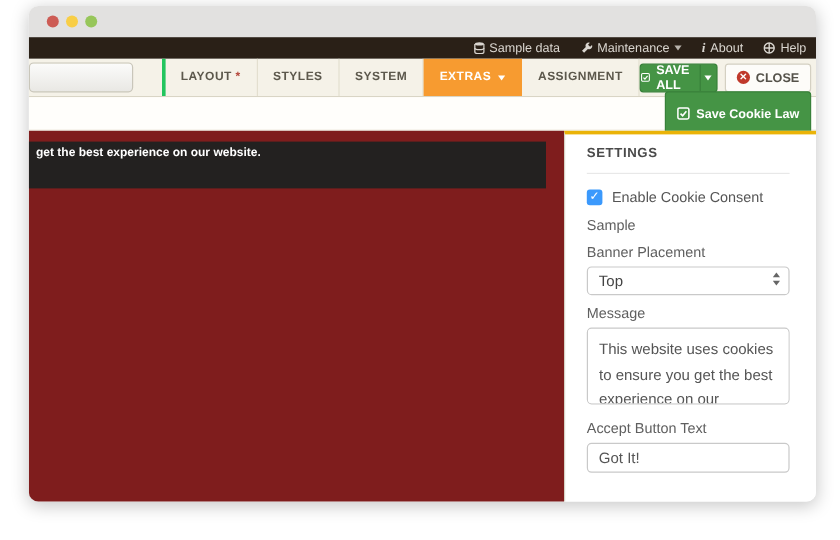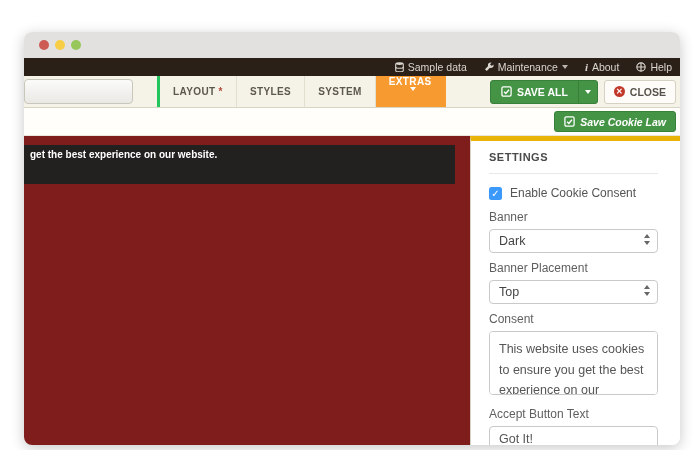--- a/index.html
+++ b/index.html
@@ -1,19 +1,19 @@
 <!DOCTYPE html>
 <html><head>
 <meta charset="utf-8">
 <style>
   * { margin:0; padding:0; box-sizing:border-box; }
   html,body { width:700px; height:450px; font-family:"Liberation Sans", sans-serif; }
   .stage { position:relative; width:700px; height:450px; background:#ffffff; overflow:hidden; }
   .window {
-    position:absolute; left:24px; top:32px; width:656px; height:413px;
+    position:absolute; left:24px; top:5px; width:656px; height:413px;
     border-radius:8px; overflow:hidden; background:#fff;
     box-shadow:0 3px 14px rgba(0,0,0,0.22);
   }
   
   .titlebar { height:26px; background:#e2e1e0; display:flex; align-items:center; padding-left:15px; }
   .light { width:10px; height:10px; border-radius:50%; margin-right:6px; }
   .light.red { background:#cd5c55; }
   .light.yellow { background:#f8ce46; }
   .light.green { background:#97c65a; }
   
@@ -28,49 +28,49 @@
   
   .tabbar { height:32px; background:#f5f2e8; border-bottom:1px solid #d9d5c5;
             display:flex; align-items:stretch; padding-right:4px; }
   .tpl-select { width:109px; height:25px; margin:3px 8px 0 0; background:linear-gradient(#fbfbfa,#e9e8e4);
                 border:1px solid #c9c6ba; border-radius:4px; position:relative; cursor:pointer; }
   .tabs { display:flex; align-items:stretch; margin-left:4px; }
   .tab { display:flex; align-items:center; padding:0 13px; font-size:10px; font-weight:bold;
          letter-spacing:0.4px; color:#5c584c; border-right:1px solid #e3dfcf; cursor:pointer; white-space:nowrap; }
   .tab:first-child { border-left:3px solid #22c55e;margin-left:12px; }
   .tab .star { color:#b5483c; margin-left:3px; }
-  .tab.active { background:#f79b30; color:#fff; border-color:#f79b30;flex-direction:column; }
+  .tab.active { background:#f79b30; color:#fff; border-color:#f79b30; }
   .tab.active .tab-caret { width:0; height:0; border-left:3.5px solid transparent;
       border-right:3.5px solid transparent; border-top:4.5px solid #fff; margin-left:6px; }
   .tab-actions { margin-left:auto; display:flex; align-items:center; }
   .btn-green { background:#459445; border:1px solid #38813a; color:#fff; font-weight:bold;
                font-size:10.5px; display:flex; align-items:center; cursor:pointer; }
   .saveall { height:24px; border-radius:3px; overflow:hidden; display:flex; margin-right:6px; }
-  .saveall .main { display:flex; align-items:center; padding:0 10px; height:100%; }
+  .saveall .main { display:flex; align-items:center; padding:0 0; height:100%; }
   .saveall .main svg { margin-right:5px; }
   .saveall .arrow { width:19px; height:100%; border-left:1px solid #397f3a; display:flex;
                     align-items:center; justify-content:center; cursor:pointer; }
   .saveall .arrow i { width:0; height:0; border-left:3.5px solid transparent;
       border-right:3.5px solid transparent; border-top:4.5px solid #fff; }
   .btn-close { height:24px; background:#fdfcf9; border:1px solid #d4d0c2; border-radius:3px;
                display:flex; align-items:center; padding:0 9px; font-size:10.5px; font-weight:bold;
                color:#55524a; cursor:pointer; }
   .x-circle { width:11px; height:11px; border-radius:50%; background:#c0392b; color:#fff;
               font-size:8px; line-height:11px; text-align:center; font-weight:bold; margin-right:5px; }
   
   .subheader { height:28px; background:#fffefb; border-bottom:1px solid #eae7da;
                display:flex; align-items:center; justify-content:flex-end; padding-right:4px; }
-  .btn-cookie { height:21px; border-radius:3px; padding:0 9px; font-size:10.5px;font-style:italic; }
+  .btn-cookie { height:37px; border-radius:3px; padding:0 9px; font-size:10.5px; }
   .btn-cookie svg { margin-right:5px; }
   
   .content { display:flex; height:327px; }
   .preview { width:446px; background:#7f1d1d; padding-top:9px; }
   .banner { width:431px; height:39px; background:#232120; color:#fff; font-size:10px;
             font-weight:bold; padding:3px 6px; line-height:13px; }
-  .panel { width:210px; background:#fff; border-left:1px solid #d6d2c4; border-top:5px solid #eab308;
+  .panel { width:210px; background:#fff; border-left:1px solid #d6d2c4; border-top:3px solid #eab308;
            padding:10px 22px 0 18px; overflow:hidden; }
   .panel h2 { font-size:11px; letter-spacing:0.5px; color:#4a4a4a; margin-bottom:10px; }
   .panel hr { border:none; border-top:1px solid #e8e8e8; margin-bottom:12px; }
   .check-row { display:flex; align-items:center; margin-bottom:10px; cursor:pointer; }
   .checkbox { width:13px; height:13px; background:#3b99fc; border-radius:2.5px; color:#fff;
               font-size:10px; line-height:13px; text-align:center; margin-right:8px; }
   .check-row span.lbl { font-size:12px; color:#555; }
   .field-label { font-size:12px; color:#5f5f5f; margin:8px 0 5px; }
   .select { height:24px; border:1px solid #c9c9c9; border-radius:4px; background:#fff;
             display:flex; align-items:center; padding:0 9px; font-size:12.5px; color:#444;
@@ -140,20 +140,23 @@
         <div class="tab">
           <span>STYLES</span>
         </div>
         <div class="tab">
           <span>SYSTEM</span>
         </div>
         <div class="tab active">
           <span>EXTRAS</span>
           <i class="tab-caret"></i>
         </div>
+        <div class="tab">
+          <span>ASSIGNMENT</span>
+        </div>
       </div>
       <div class="tab-actions">
         <div class="btn-green saveall">
           <span class="main">
             <svg width="11" height="11" viewBox="0 0 12 12">
                 <rect x="1" y="1" width="10" height="10" rx="1.5" fill="none" stroke="#fff" stroke-width="1.4"></rect>
                 <path d="M3.4 6.2l1.9 1.9 3.4-4" fill="none" stroke="#fff" stroke-width="1.5"></path>
               </svg>
             <span>SAVE ALL</span>
           </span>
@@ -187,39 +190,32 @@
 
       <div class="panel">
         <h2>SETTINGS</h2>
         <hr>
 
         <div class="check-row">
           <span class="checkbox">✓</span>
           <span class="lbl">Enable Cookie Consent</span>
         </div>
 
-        <div class="field-label">Banner</div>
-        <div class="select">
-          <span>Dark</span>
-          <span class="steppers">
-              <i class="up"></i>
-              <i class="down"></i>
-            </span>
-        </div>
+        <div class="field-label">Sample</div>
 
         <div class="field-label">Banner Placement</div>
         <div class="select">
           <span>Top</span>
           <span class="steppers">
               <i class="up"></i>
               <i class="down"></i>
             </span>
         </div>
 
-        <div class="field-label">Consent</div>
+        <div class="field-label">Message</div>
         <textarea class="textarea" style="">This website uses cookies to ensure you get the best experience on our website.</textarea>
 
         <div class="field-label">Accept Button Text</div>
         <input class="text-input" value="Got It!" style="">
 
         
         
       </div>
     </div>
 

